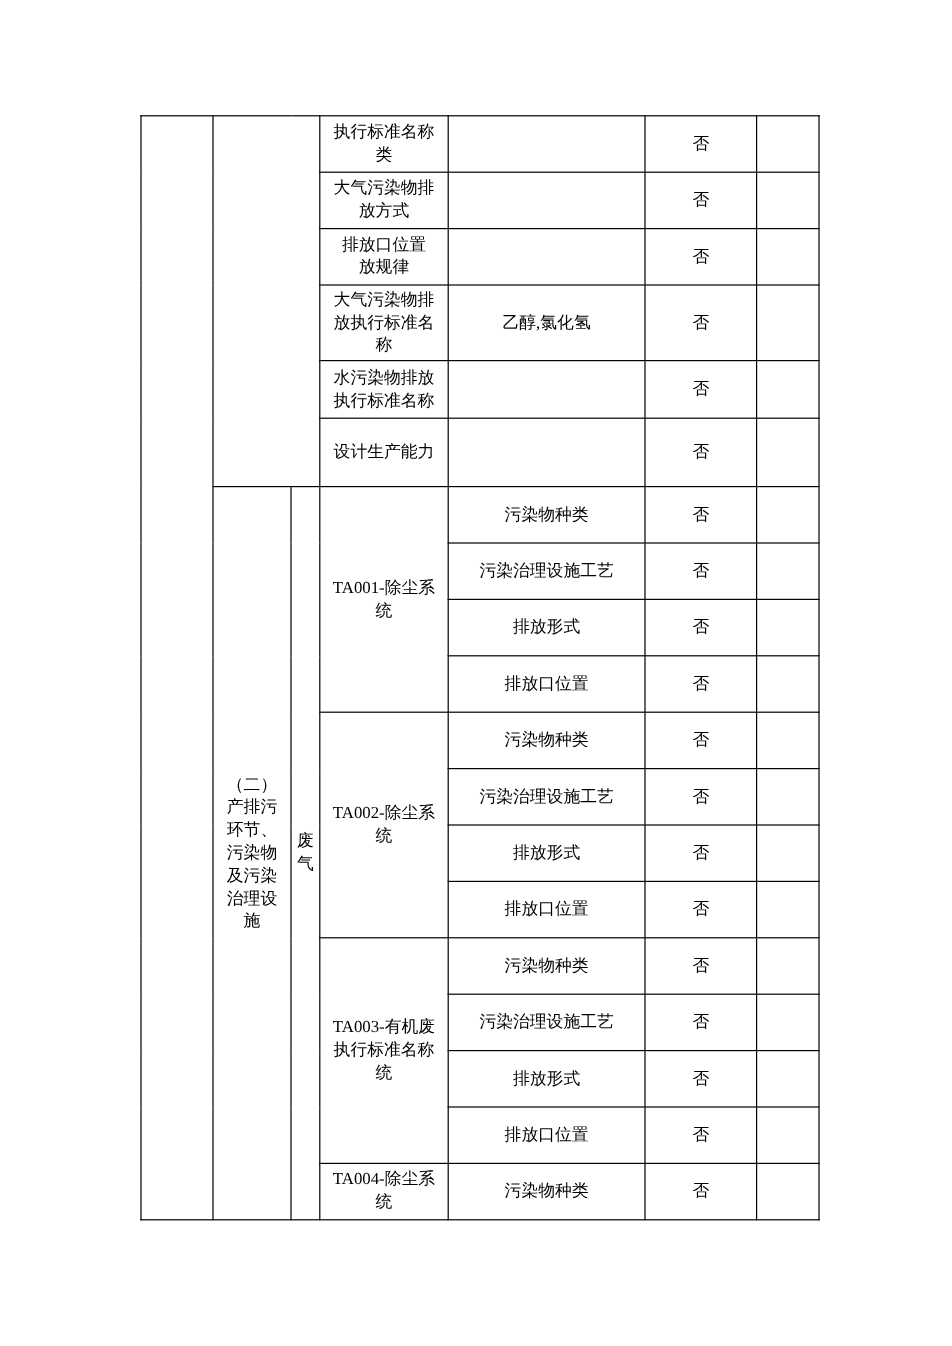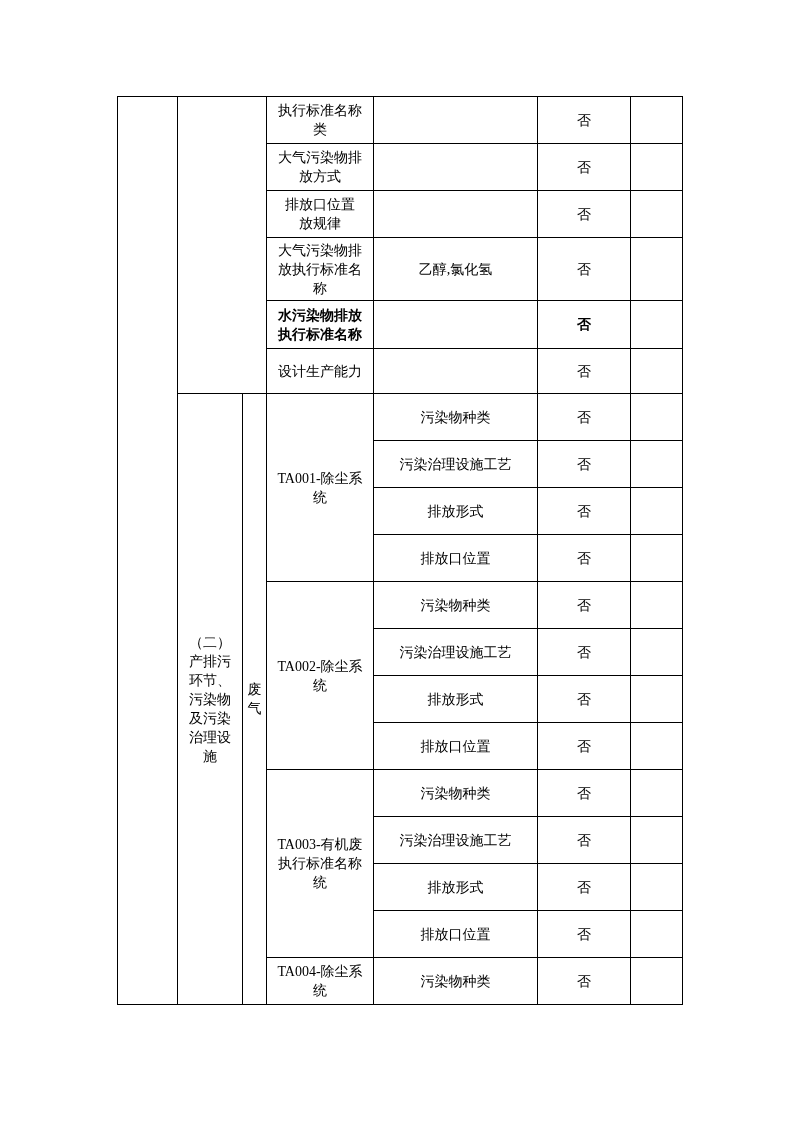--- a/index.html
+++ b/index.html
@@ -35,22 +35,22 @@
     white-space: pre-line;
     overflow: hidden;
     word-break: break-all;
   }
   td.flag-cell {
     text-align: left;
     padding-left: 6px;
   }
   tr.h47 { height: 47px; }
   tr.h63 { height: 63px; }
-  tr.h48 { height: 48px; font-weight: bold; }
-  tr.h45 { height: 45px; }
+  tr.h48 { height: 48px; }
+  tr.h45 { height: 57px; }
 </style>
 </head>
 <body>
 
 <div class="page">
   <table class="permit">
     <colgroup>
       <col style="width:60px">
       <col style="width:65px">
       <col style="width:24px">

